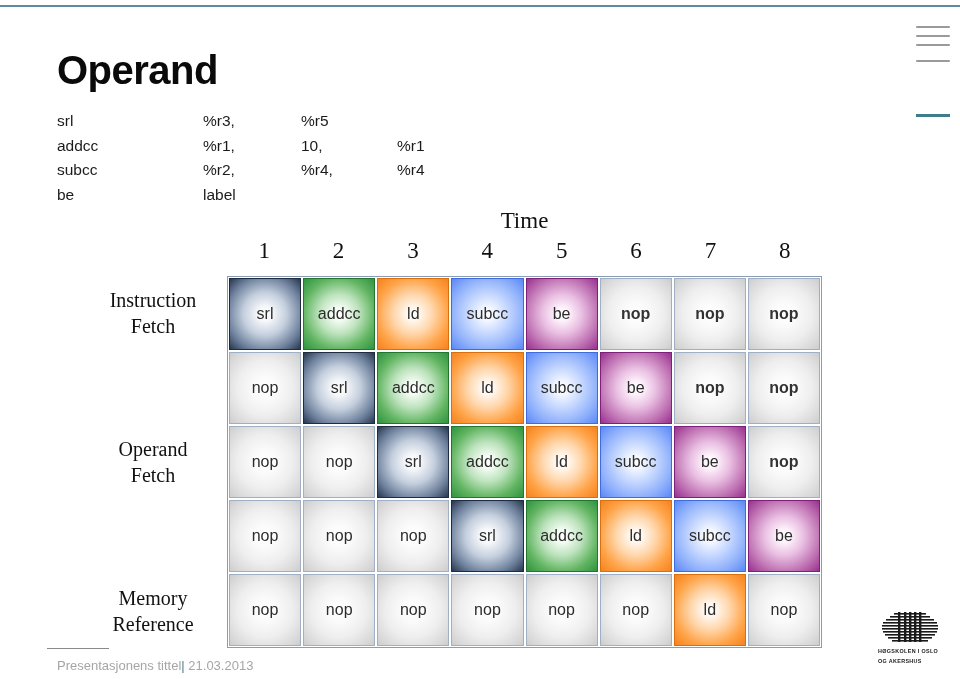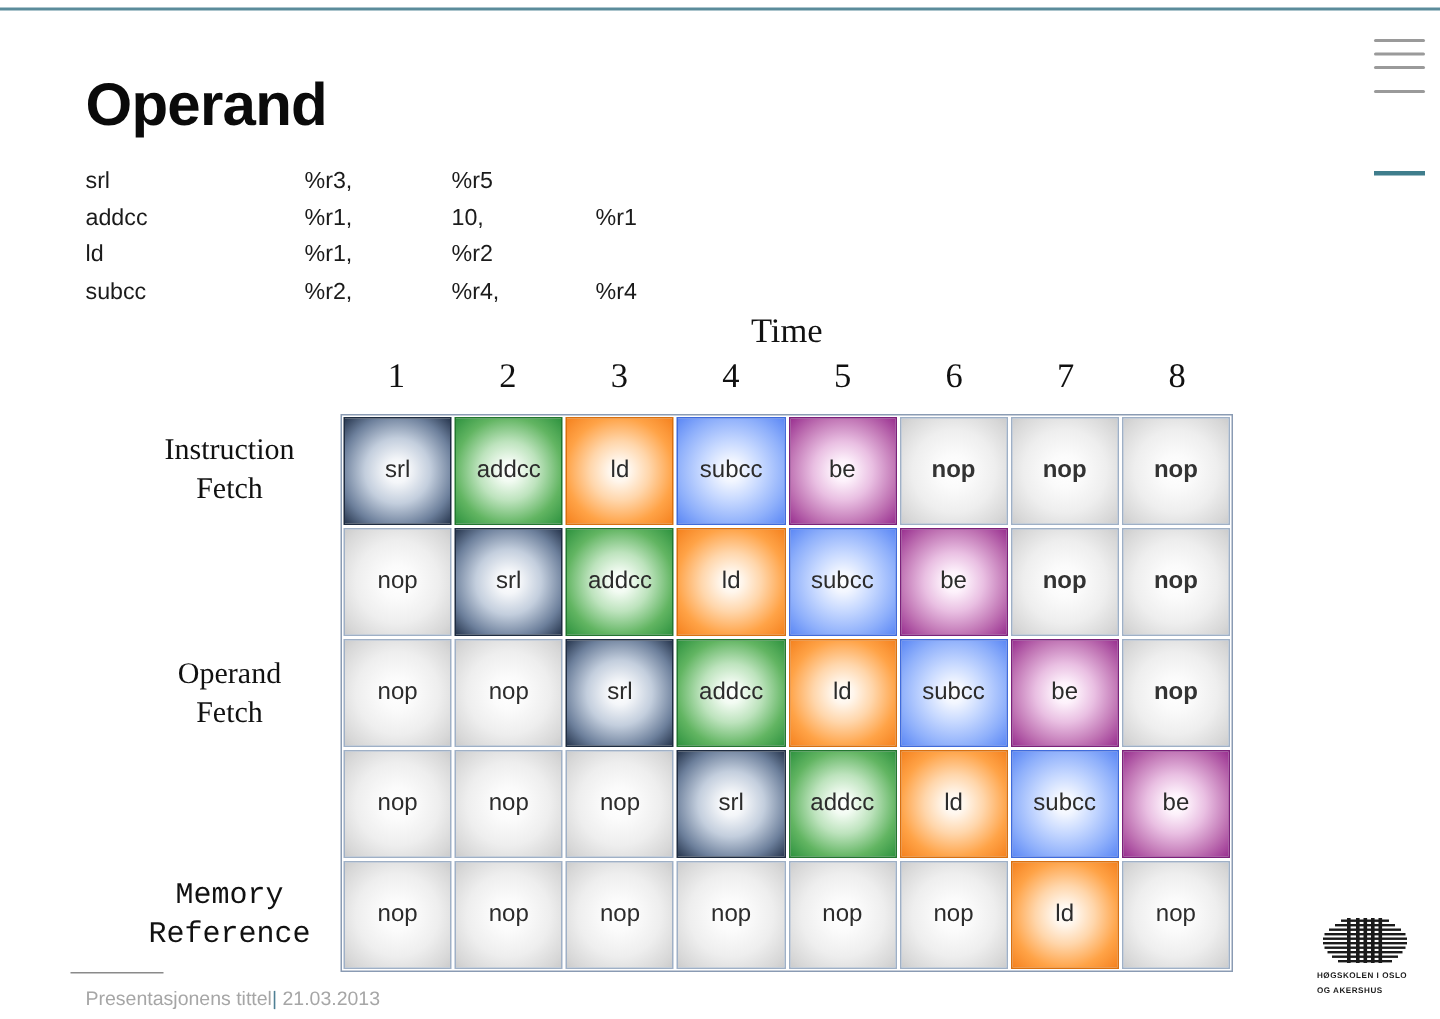--- a/index.html
+++ b/index.html
@@ -223,22 +223,22 @@
     <i></i>
     <i class="gap"></i>
   </div>
   <div class="tr-teal"></div>
 
   <h1 class="title">Operand</h1>
 
   <div class="code" id="code-listing">
       <span class="row"><span class="c0">srl</span><span class="c1">%r3,</span><span class="c2">%r5</span><span class="c3"></span></span>
       <span class="row"><span class="c0">addcc</span><span class="c1">%r1,</span><span class="c2">10,</span><span class="c3">%r1</span></span>
-      <span class="row"><span class="c0">ld</span><span class="c1">%r1,</span><span class="c2">%r2</span><span class="c3"></span></span>
       <span class="row"><span class="c0">subcc</span><span class="c1">%r2,</span><span class="c2">%r4,</span><span class="c3">%r4</span></span>
+      <span class="row"><span class="c0">be</span><span class="c1">label</span><span class="c2"></span><span class="c3"></span></span>
     </div>
 
   <div class="time-label">Time</div>
 
   <div class="col-nums" id="col-nums">
       <span>1</span>
       <span>2</span>
       <span>3</span>
       <span>4</span>
       <span>5</span>
@@ -249,21 +249,21 @@
 
   <div class="stage-labels" id="stage-labels">
       <div class="stage-label" style="top: 11.2px;">
         <div>Instruction</div>
         <div>Fetch</div>
       </div>
       <div class="stage-label" style="top: 160px;">
         <div>Operand</div>
         <div>Fetch</div>
       </div>
-      <div class="stage-label" style="top: 308.8px; font-family: Liberation Mono, monospace;">
+      <div class="stage-label" style="top: 308.8px;">
         <div>Memory</div>
         <div>Reference</div>
       </div>
     </div>
 
   <div class="grid" id="pipeline-grid">
       <div class="grid-row">
         <div class="cellwrap" style="z-index: 5;">
           <div class="cell srl" style="z-index: 5;">srl</div>
         </div>

